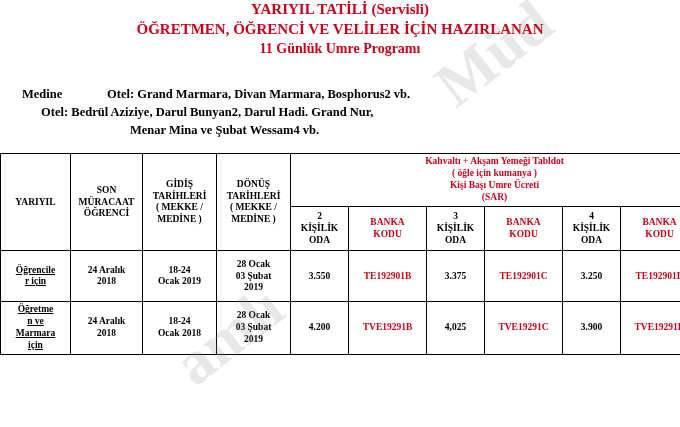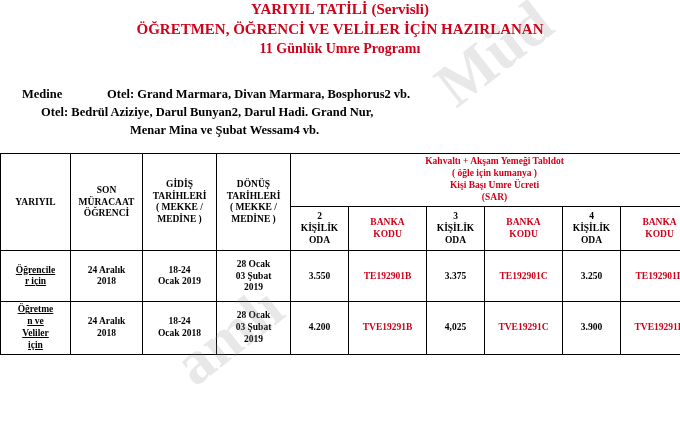--- a/index.html
+++ b/index.html
@@ -258,21 +258,21 @@
         <td class="bankcode">TE192901B</td>
         <td class="price">3.375</td>
         <td class="bankcode">TE192901C</td>
         <td class="price">3.250</td>
         <td class="bankcode">TE192901D</td>
       </tr>
       <tr>
         <td class="rowlabel">
           <span class="sp">Öğretme</span>
           <span class="sp">n ve</span>
-          <span class="sp">Veliler</span>
+          <span class="sp">Marmara</span>
           <span class="sp">için</span>
         </td>
         <td class="datecell">
           <span class="sp">24 Aralık</span>
           <span class="sp">2018</span>
         </td>
         <td class="datecell">
           <span class="sp">18-24</span>
           <span class="sp">Ocak 2018</span>
         </td>

